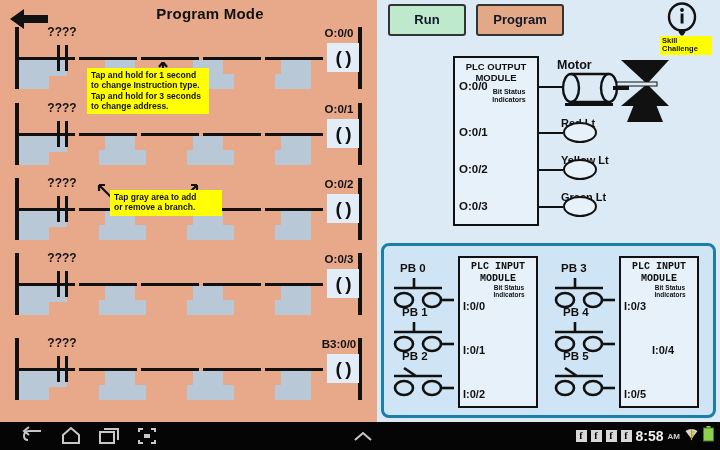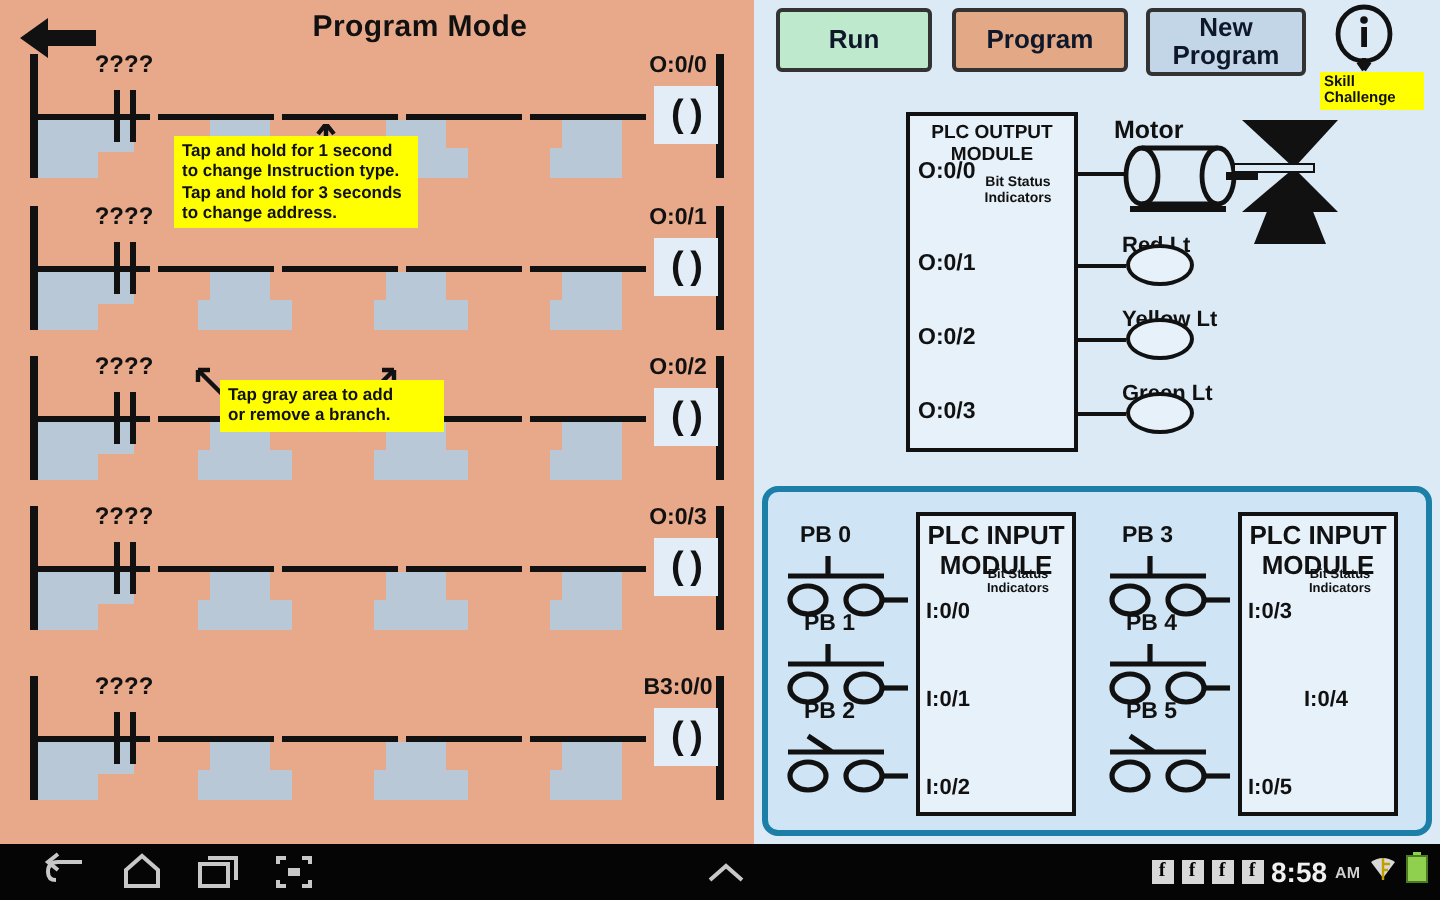--- a/index.html
+++ b/index.html
@@ -144,21 +144,21 @@
   .pb-label {
     position:absolute; font-size:11.5px; font-weight:bold; color:#111;
   }
   .pb-sw { position:absolute; width:72px; height:30px; }
   .plc-in {
     position:absolute; background:#e7f1fa; border:2px solid #111;
     width:80px; height:152px;
   }
   .plc-in .mtitle {
     position:absolute; left:0; top:3px; width:100%; text-align:center;
-    font-size:13px; font-weight:bold; color:#111; line-height:1.15;
+    font-size:10px; font-weight:bold; color:#111; line-height:1.15;font-family:Liberation Mono, monospace;
   }
   .plc-in .bitlabel {
     position:absolute; left:18px; top:26px; width:62px; text-align:center;
     font-size:6.5px; font-weight:bold; color:#111; line-height:1.1;
   }
   .iaddr {
     position:absolute; left:3px; width:60px;
     font-size:11px; font-weight:bold; color:#111;
   }
 
@@ -335,21 +335,20 @@
     <div class="tip" style="left:110px; top:190px; width:112px;">
       <div>Tap gray area to add</div>
       <div>or remove a branch.</div>
     </div>
   </div>
 
   <div id="right-panel">
 
     <div class="btn" id="btn-run">Run</div>
     <div class="btn" id="btn-program">Program</div>
-    <div class="btn" id="btn-new-program">New Program</div>
 
     <div id="info-icon">
       <svg width="38" height="34" viewBox="0 0 38 34">
         <ellipse cx="19" cy="15" rx="13" ry="13.5" fill="none" stroke="#111" stroke-width="2.4"></ellipse>
         <circle cx="19" cy="8" r="1.9" fill="#111"></circle>
         <rect x="17.6" y="11.5" width="2.9" height="10" fill="#111"></rect>
         <path d="M19 27 L19 33 M19 33 L16.2 29 M19 33 L21.8 29" stroke="#111" stroke-width="2.2" fill="none"></path>
       </svg>
     </div>
     <div id="skill-challenge">Skill<br>Challenge</div>

